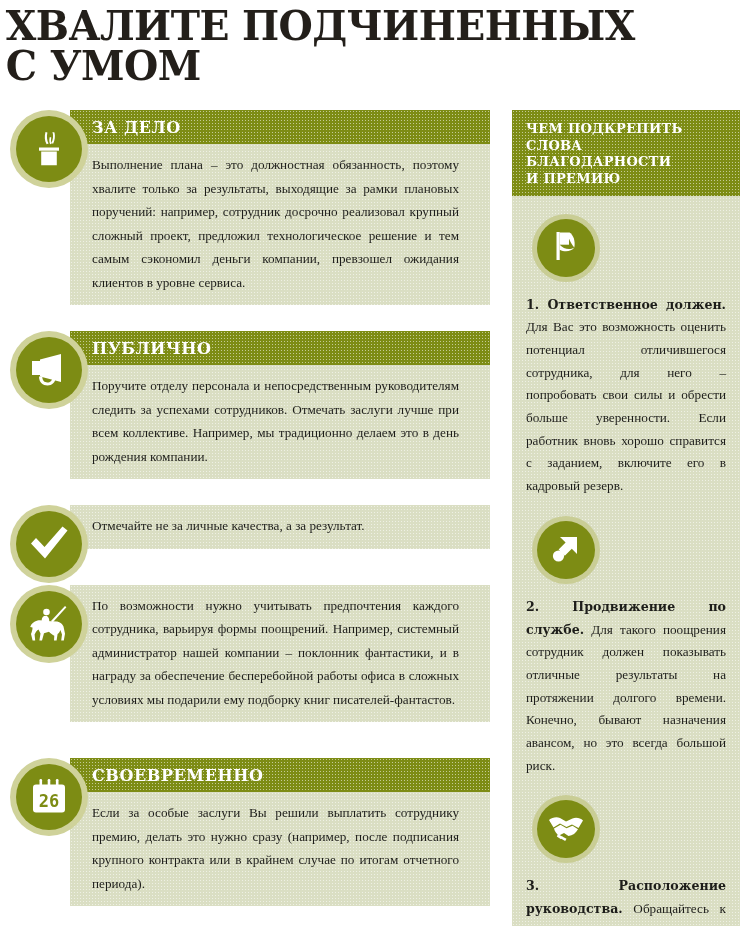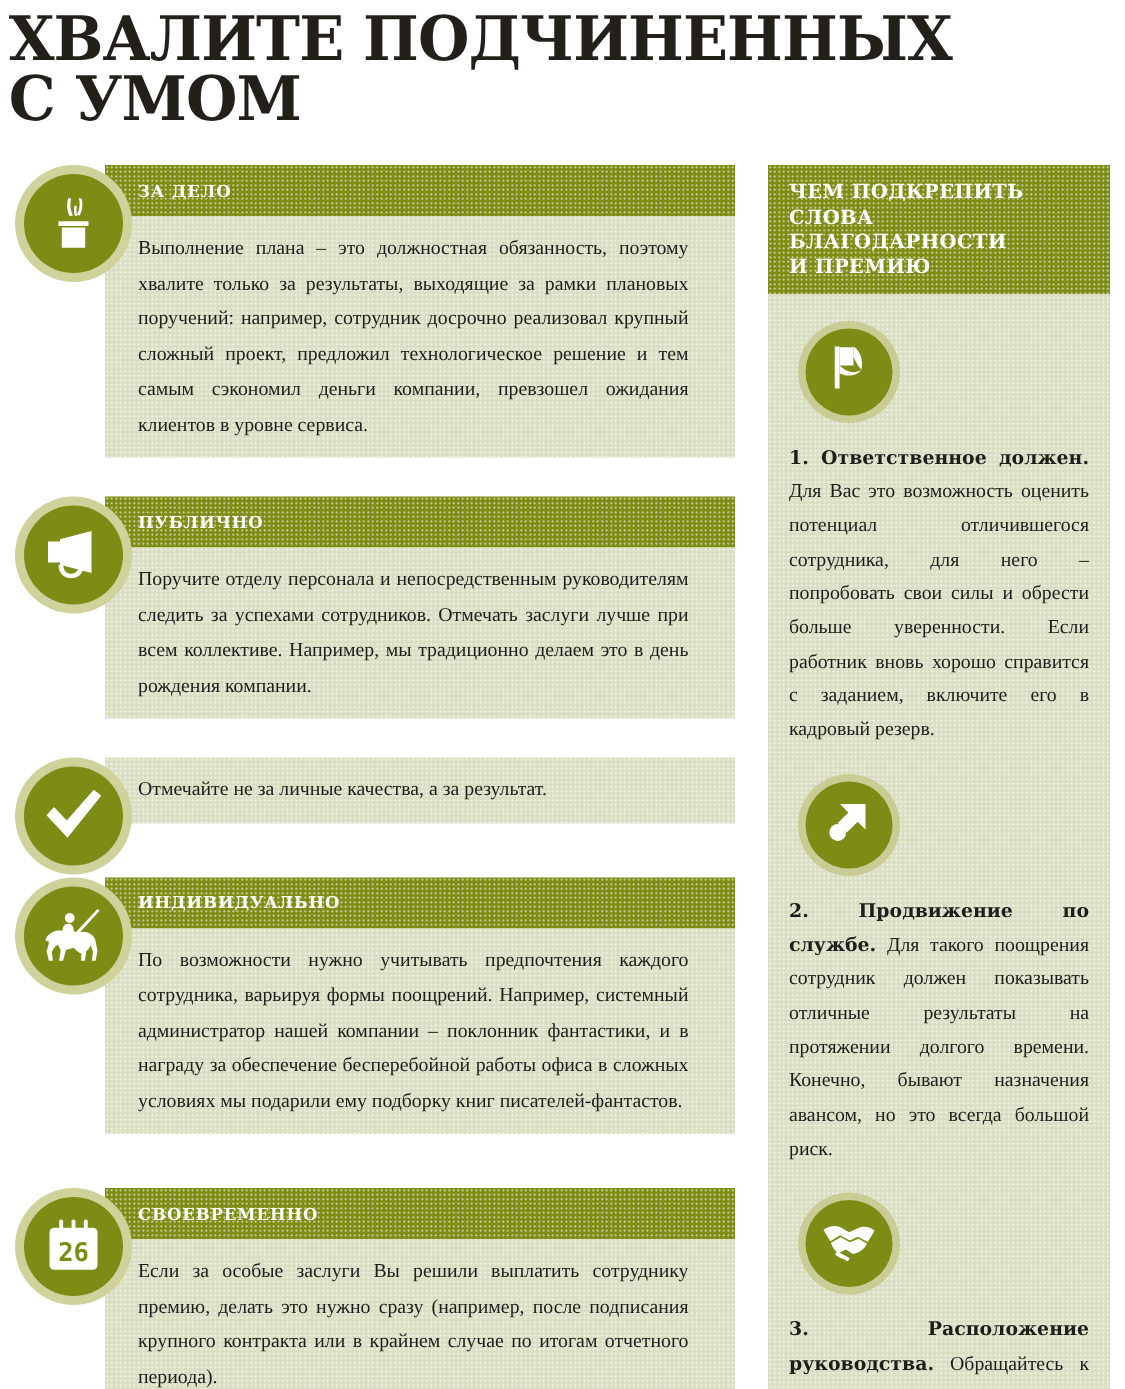--- a/index.html
+++ b/index.html
@@ -85,21 +85,21 @@
     background: #7d8c14;
     height: 34px;
     display: flex;
     align-items: center;
     padding-left: 22px;
     margin-right: 10px;
   }
   .card-head .label {
     font-family: "DejaVu Serif", serif;
     font-weight: bold;
-    font-size: 11px;
+    font-size: 16px;
     letter-spacing: 0.6px;
     color: #ffffff;
     text-transform: uppercase;
   }
   .card-body {
     background: #dadec3;
     margin-right: 10px;
     padding: 9px 31px 11px 22px;
     font-family: "Liberation Serif", serif;
     font-size: 13.2px;
@@ -243,23 +243,20 @@
             <svg width="44" height="40" viewBox="0 0 44 40">
               <g fill="#ffffff">
                 <path d="M38 2 L24 17 L25.6 18.4 L39.4 3.2 Z"></path>
                 <circle cx="19.5" cy="8" r="3.3"></circle>
                 <path d="M17 12 C15 13 14.3 15.5 14.8 18 L22 18.6 C22.8 15.5 21.5 12.6 19.5 11.8 Z"></path>
                 <path d="M10.5 16.5 C6.8 17.4 4 20 3.2 23 L5.5 23.6 C5.6 25.4 5 27.8 4 30 L5.6 36.5 L8.2 36.5 L7.6 30.5 C8.8 28 10 26.5 11.5 25.6 L13.5 29.5 L12.4 36.5 L15 36.5 L17 29.3 L22 27.8 C23.6 29.5 25.5 31 27.3 31.8 L27 36.5 L29.6 36.5 L30.6 30 C32 29 33 27.5 33.4 26 L35 30.6 L34.2 36.5 L36.8 36.5 L38 29.8 L36.5 22.5 C35.4 19.8 33.2 18 30.2 17.4 L19 17 C16.3 16.5 13 16 10.5 16.5 Z"></path>
               </g>
             </svg>
           </span>
         </div>
-      </div>
-      <div class="card-head tex">
-        <span class="label">ИНДИВИДУАЛЬНО</span>
       </div>
       <div class="card-body tex">По возможности нужно учитывать предпочтения каждого сотрудника, варьируя формы поощрений. Например, системный администратор нашей компании – поклонник фантастики, и в награду за обеспечение бесперебойной работы офиса в сложных условиях мы подарили ему подборку книг писателей-фантастов.</div>
     </div>
 
     <div class="card" style="margin-top:36px;">
       <div class="card-badge">
         <div class="inner">
           <span>
             <svg width="42" height="40" viewBox="0 0 42 40">
               <g fill="#ffffff">

